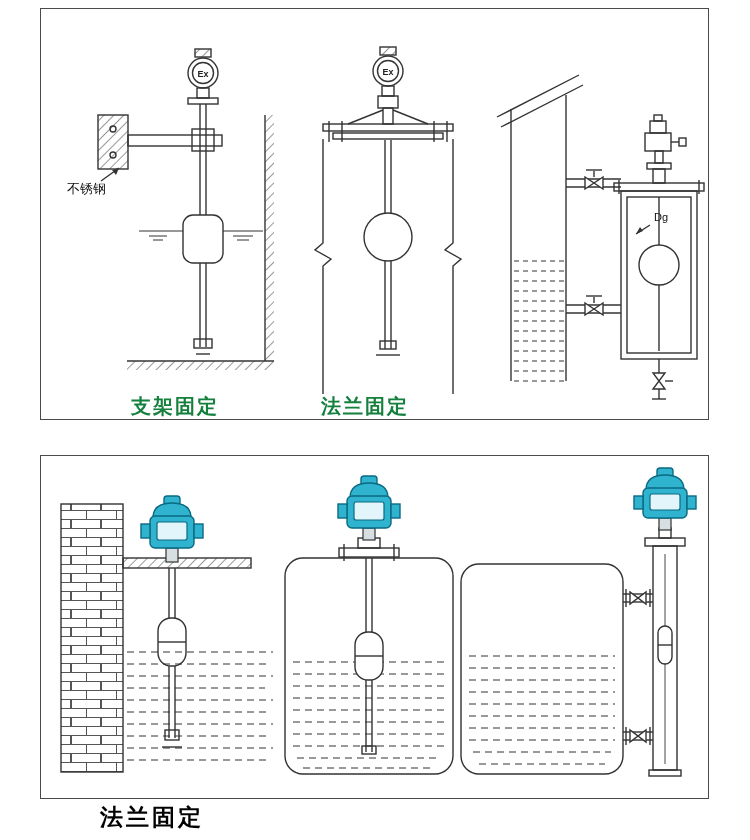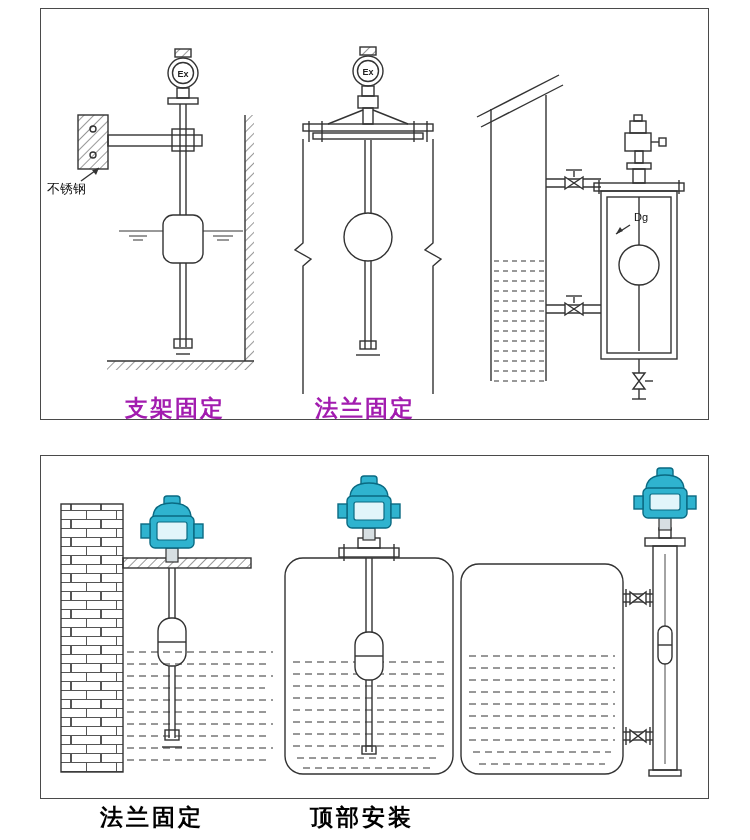--- a/index.html
+++ b/index.html
@@ -1,22 +1,22 @@
 <!DOCTYPE html>
 <html><head>
 <meta charset="utf-8">
 <style>
   html,body { margin:0; padding:0; background:#ffffff; }
   body { width:750px; height:840px; font-family:"Liberation Sans", sans-serif; }
   .stage { position:relative; width:750px; height:840px; background:#fff; overflow:hidden; }
   .panel { position:absolute; border:1px solid #4a4a4a; background:#fff; box-sizing:border-box; }
-  #panel-top { left:40px; top:8px; width:669px; height:412px; }
+  #panel-top { left:40px; top:8px; width:669px; height:412px;padding-left:20px; }
   #panel-bottom { left:40px; top:455px; width:669px; height:344px; }
   svg { display:block; }
-  .cap-top { position:absolute; transform:translateX(-50%); top:384px; font-size:23px; font-weight:700; color:#a21caf; letter-spacing:2px; }
+  .cap-top { position:absolute; transform:translateX(-50%); top:384px; font-size:20px; font-weight:700; color:#15803d; letter-spacing:2px; }
   .cap-bottom { position:absolute; transform:translateX(-50%); top:802px; font-size:23px; font-weight:700; color:#000; letter-spacing:3px; }
   .teal { fill:#2fb3cf; stroke:#0a6a82; stroke-width:1.4; }
   .window { fill:#e2f5fa; stroke:#0a6a82; stroke-width:1.2; }
   .metal { fill:#d7dfe2; stroke:#333; stroke-width:1.2; }
   text { font-family:"Liberation Sans", sans-serif; }
 </style>
 </head>
 <body>
 
 <div class="stage">
@@ -310,15 +310,14 @@
 
         <g>
           <rect x="617" y="170" width="14" height="38" rx="7" fill="#fff"></rect>
           <line x1="617" y1="189" x2="631" y2="189"></line>
         </g>
       </g>
     </svg>
   </div>
 
   <span class="cap-bottom" style="left:152px">法兰固定</span>
-  <span class="cap-bottom" style="left:362px">顶部安装</span>
 
 </div>
 
 </body></html>

